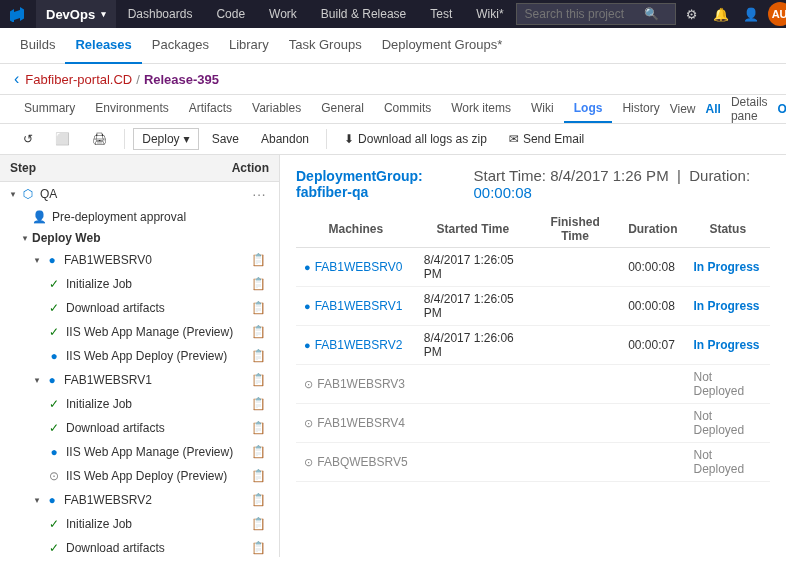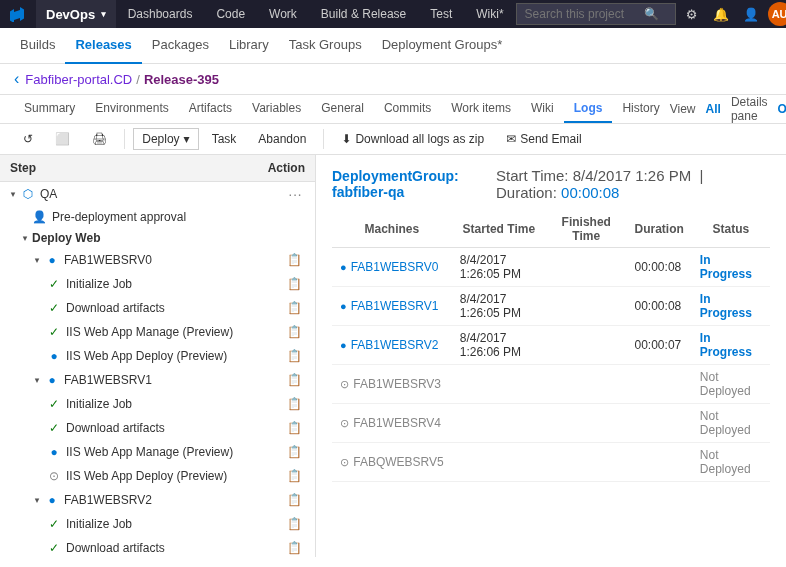--- a/index.html
+++ b/index.html
@@ -23,21 +23,21 @@
 
     
     .sec-nav { display: flex; align-items: center; background: #fff; border-bottom: 1px solid #e0e0e0; height: 36px; padding: 0 10px; }
     .sec-nav-item { padding: 0 10px; height: 36px; display: flex; align-items: center; color: #555; font-size: 13px; cursor: pointer; border-bottom: 2px solid transparent; }
     .sec-nav-item.active { color: #0078d4; border-bottom: 2px solid #0078d4; font-weight: 600; }
     .sec-nav-item.asterisk { color: #555; }
 
     
     .breadcrumb { display: flex; align-items: center; padding: 6px 14px; border-bottom: 1px solid #e0e0e0; background: #fff; }
     .breadcrumb-back { color: #0078d4; cursor: pointer; margin-right: 6px; font-size: 16px; }
-    .breadcrumb-link { color: #6d28d9; cursor: pointer; font-size: 13px; }
+    .breadcrumb-link { color: #b91c1c; cursor: pointer; font-size: 13px; }
     .breadcrumb-sep { margin: 0 4px; color: #888; font-size: 13px; }
     .breadcrumb-current { color: #701a75; font-size: 13px; font-weight: 600; }
 
     
     .tabs { display: flex; align-items: center; border-bottom: 1px solid #e0e0e0; padding: 0 14px; background: #fff; }
     .tab { padding: 6px 10px; font-size: 12px; color: #555; cursor: pointer; border-bottom: 2px solid transparent; white-space: nowrap; }
     .tab.active { color: #3b82f6; border-bottom: 2px solid #0078d4; font-weight: 600; }
     .tabs-right { margin-left: auto; display: flex; align-items: center; gap: 10px; font-size: 12px; color: #555; }
     .tabs-right span { cursor: pointer; }
     .tabs-right .active-link { color: #0078d4; font-weight: 600; }
@@ -45,21 +45,21 @@
     
     .toolbar { display: flex; align-items: center; padding: 4px 14px; border-bottom: 1px solid #e0e0e0; background: #fff; gap: 4px; }
     .toolbar-btn { display: flex; align-items: center; padding: 3px 8px; border: 1px solid transparent; cursor: pointer; font-size: 12px; color: #333; gap: 4px; background: transparent; }
     .toolbar-btn.primary { border-color: #ccc; }
     .toolbar-sep { width: 1px; height: 20px; background: #e0e0e0; margin: 0 4px; }
 
     
     .main { display: flex; height: calc(567px - 28px - 36px - 34px - 32px - 34px - 1px); overflow: hidden; }
 
     
-    .left-panel { width: 316px; border-right: 1px solid #e0e0e0; overflow-y: auto; flex-shrink: 0; background: #fff; }
+    .left-panel { width: 280px; border-right: 1px solid #e0e0e0; overflow-y: auto; flex-shrink: 0; background: #fff; }
     .left-panel-header { display: flex; align-items: center; padding: 6px 10px; font-size: 12px; font-weight: 600; background: #f3f3f3; border-bottom: 1px solid #e0e0e0; color: #333; }
     .left-panel-header .col-action { margin-left: auto; }
 
     .tree-item { display: flex; align-items: center; padding: 3px 8px; cursor: pointer; font-size: 12px; }
     .tree-indent-1 { padding-left: 18px; }
     .tree-expand { width: 14px; height: 14px; display: flex; align-items: center; justify-content: center; font-size: 9px; flex-shrink: 0; color: #555; }
     .tree-icon { width: 16px; height: 16px; display: flex; align-items: center; justify-content: center; flex-shrink: 0; margin-right: 4px; font-size: 12px; }
     .tree-label { flex: 1; }
     .tree-action { width: 24px; height: 18px; display: flex; align-items: center; justify-content: center; color: #888; font-size: 14px; }
 
@@ -177,21 +177,21 @@
   </button>
   <button class="toolbar-btn">
     <span>🖨</span>
   </button>
   <div class="toolbar-sep"></div>
   <button class="toolbar-btn primary">
     <span>Deploy</span>
     <span>▾</span>
   </button>
   <button class="toolbar-btn">
-    <span>Task</span>
+    <span>Save</span>
   </button>
   <button class="toolbar-btn">
     <span>Abandon</span>
   </button>
   <div class="toolbar-sep"></div>
   <button class="toolbar-btn">
     <span>⬇</span>
     <span>Download all logs as zip</span>
   </button>
   <button class="toolbar-btn">

